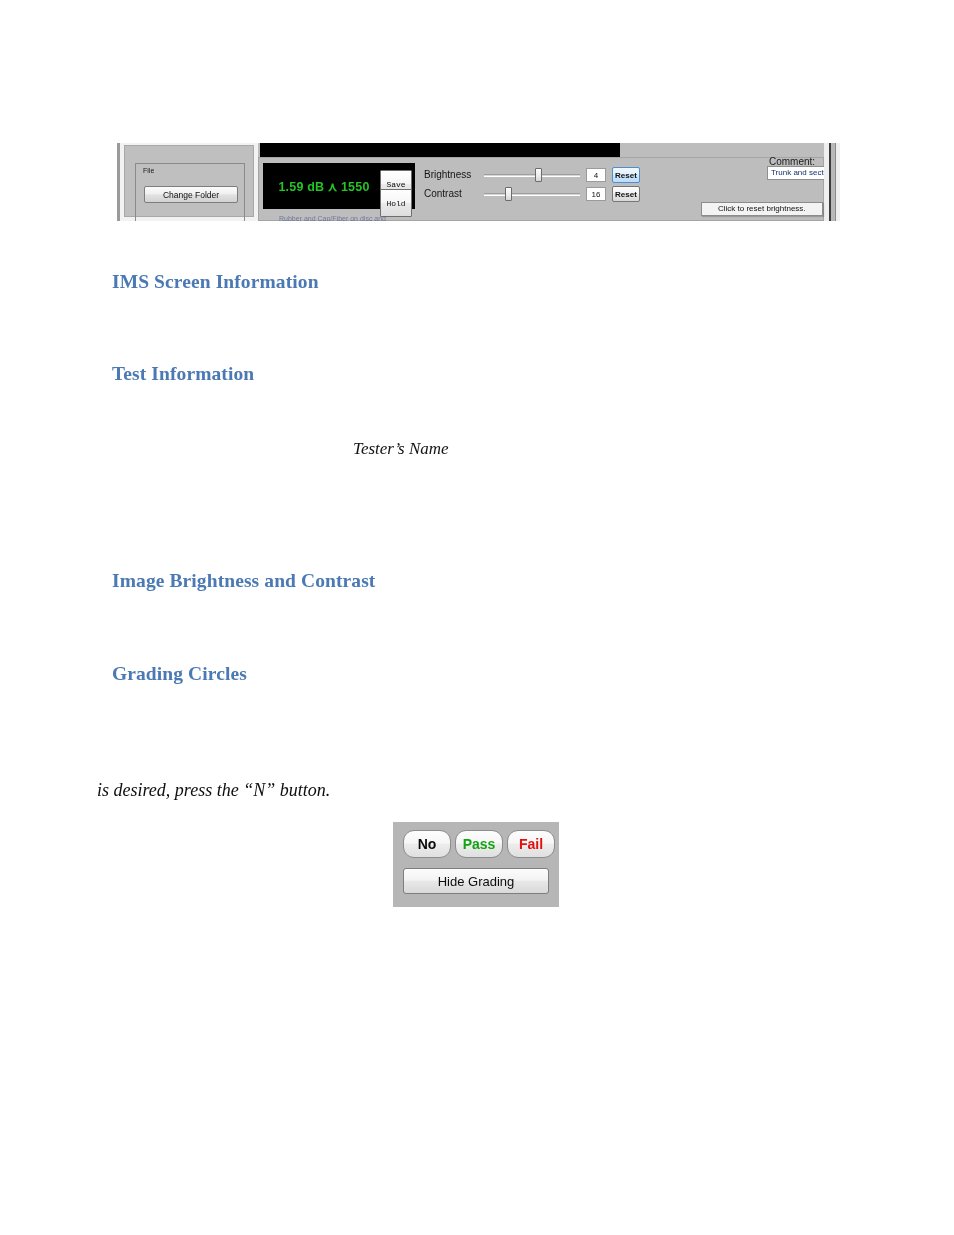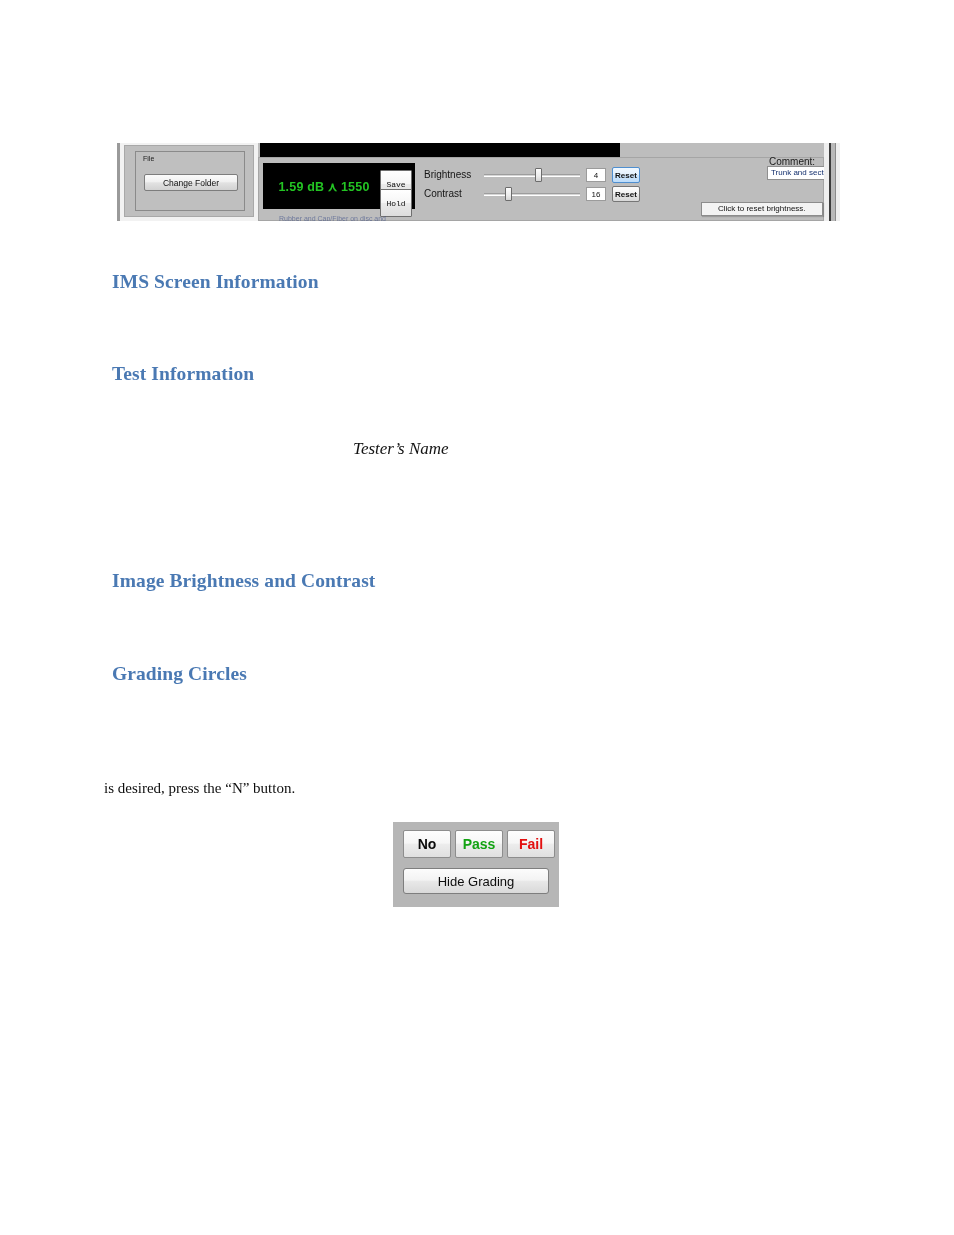--- a/index.html
+++ b/index.html
@@ -57,21 +57,21 @@
   .panel-left {
     position: absolute;
     left: 14px; top: 2px;
     width: 130px; height: 72px;
     background: #bfbfbf;
     border: 1px solid #a8a8a8;
     box-sizing: border-box;
   }
   .groupbox {
     position: absolute;
-    left: 10px; top: 5px;
+    left: 10px; top: 17px;
     width: 110px; height: 60px;
     border: 1px solid #8a8a8a;
     box-sizing: border-box;
   }
   .groupbox-title {
     position: absolute;
     left: 5px; top: 2px;
     font-family: "Liberation Sans", sans-serif;
     font-size: 7px;
     color: #1a1a1a;
@@ -321,26 +321,27 @@
     top: 439px;
     font-family: "Liberation Serif", "DejaVu Serif", serif;
     font-style: italic;
     font-size: 17px;
     color: #141414;
     white-space: nowrap;
   }
 
   .body-text {
     position: absolute;
-    left: 104px;
+    left: 97px;
     top: 780px;
     font-family: "Liberation Serif", "DejaVu Serif", serif;
-    font-size: 15px;
+    font-size: 18px;
     color: #0e0e0e;
     white-space: nowrap;
+    font-style: italic;
   }
 
   
   .grading-panel {
     position: absolute;
     left: 393px;
     top: 822px;
     width: 166px;
     height: 85px;
     background: #b6b6b6;
@@ -349,21 +350,21 @@
   .grade-row {
     position: absolute;
     left: 10px; top: 8px;
     display: flex;
     gap: 4px;
   }
   .grade-btn {
     width: 48px; height: 28px;
     background: linear-gradient(to bottom, #fdfdfd 0%, #f6f6f6 46%, #ececec 52%, #e0e0e0 100%);
     border: 1px solid #8d8d8d;
-    border-radius: 2px;
+    border-radius: 11px;
     box-sizing: border-box;
     font-family: "Liberation Sans", sans-serif;
     font-weight: bold;
     font-size: 14px;
     display: flex;
     align-items: center;
     justify-content: center;
     cursor: pointer;
   }
   .grade-btn.no   { color: #0b0b0b; }

